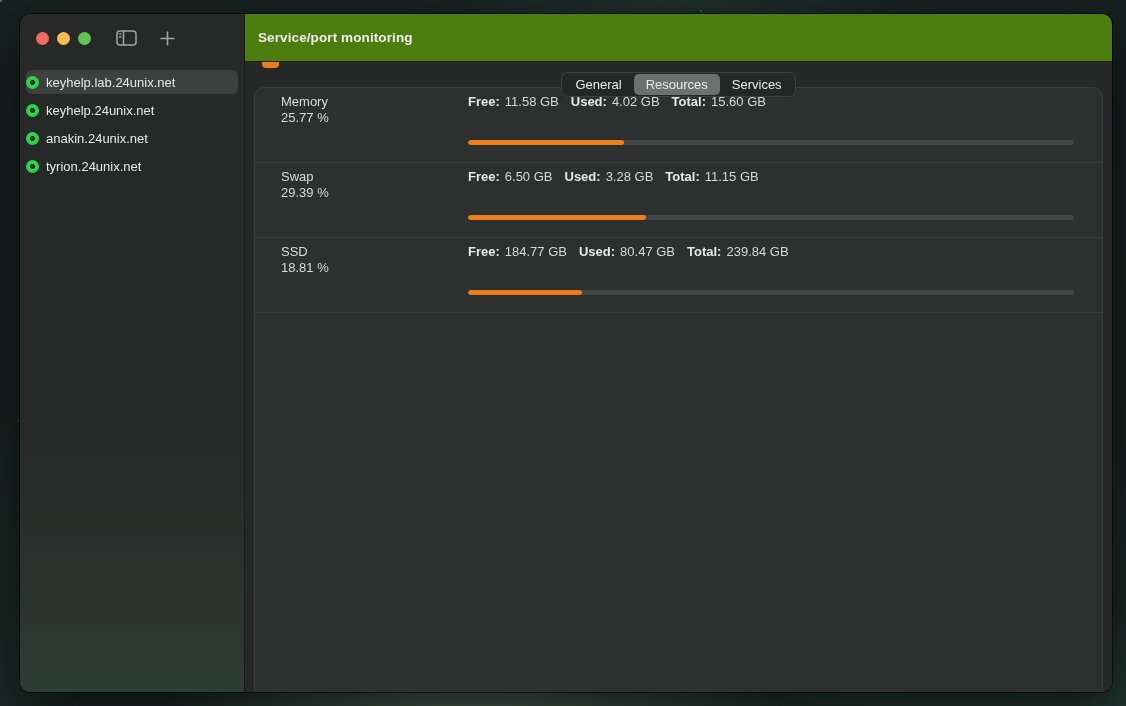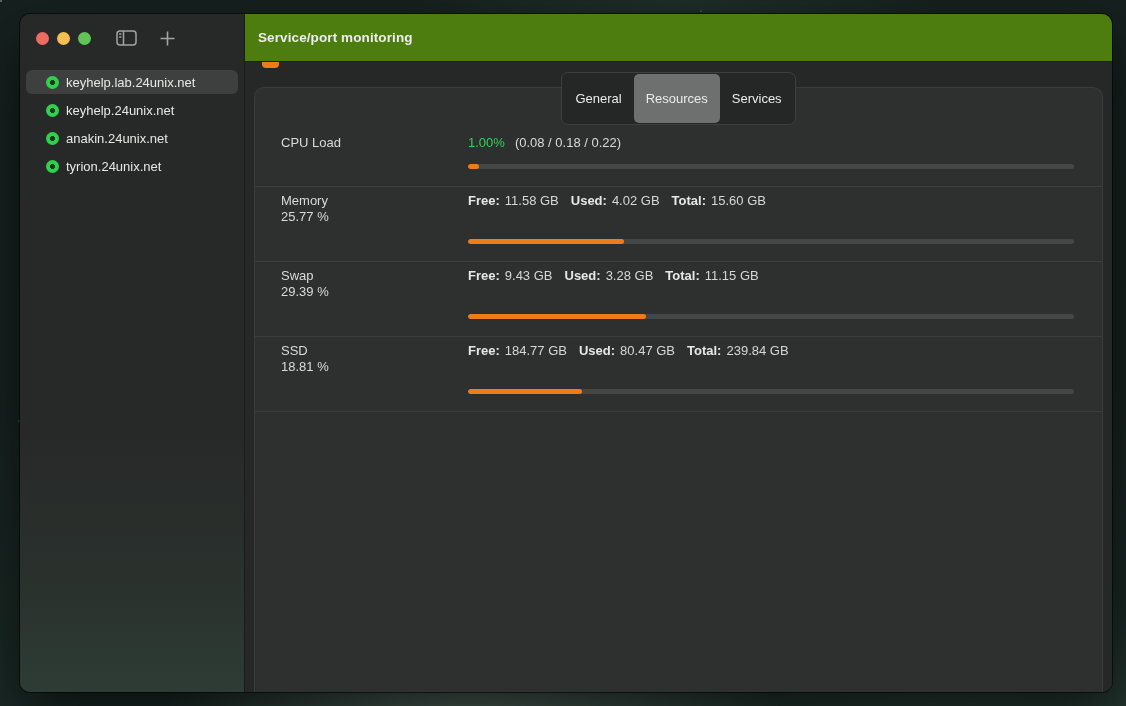--- a/index.html
+++ b/index.html
@@ -33,21 +33,21 @@
   }
   .sidebar-toolbar { height:48px; display:flex; align-items:center; padding-left:16px; flex:0 0 48px; }
   .traffic-lights { display:flex; gap:8px; align-items:center; }
   .tl { width:13px; height:13px; border-radius:50%; }
   .tl.red { background:#ed6b60; } .tl.yellow { background:#f4bf50; } .tl.green { background:#61c555; }
   .tb-icon { color:#a2a4a2; display:flex; align-items:center; justify-content:center; cursor:default; }
   .toggle-icon { margin-left:25px; }
   .plus-icon { margin-left:22px; }
 
   .server-list { padding:8px 6px 0 6px; display:flex; flex-direction:column; gap:4px; }
-  .server-item { display:flex; align-items:center; gap:7px; height:24px; padding:0 20px;
+  .server-item { display:flex; align-items:center; gap:7px; height:24px; padding:0 0;
     border-radius:6px; color:#e7e8e6; font-size:13px; }
   .server-item.selected { background:#3e403f; }
   .status-dot { width:13px; height:13px; border-radius:50%; flex:0 0 13px;
     background: radial-gradient(circle at 50% 50%, #0f3d1e 0 2.6px, #2fd04b 2.8px 6.5px); }
 
   
   .main { flex:1; display:flex; flex-direction:column; background:#262827; }
   .titlebar { height:48px; flex:0 0 48px; background:#4d7c0f; border-bottom:1px solid #1e201f;
     display:flex; align-items:center; padding-left:13px; }
   .titlebar .title { font-size:13.5px; font-weight:bold; color:#ecedec; letter-spacing:.1px; }
@@ -55,21 +55,21 @@
   .content { position:relative; flex:1; background:#262827; overflow:hidden; }
   .orange-fragment { position:absolute; left:17px; top:0; width:17px; height:6px;
     background:#ed7d18; border-radius:0 0 4px 4px; }
 
   .card { position:absolute; left:9px; right:9px; top:25px; bottom:0;
     background:#2e302f; border:1px solid #3a3c3b; border-bottom:none;
     border-radius:10px 10px 0 0; }
 
   .tabbar { position:absolute; top:10px; left:0; right:0; display:flex; justify-content:center; z-index:3; }
   .segmented { display:flex; background:#252726; border:1px solid #3e403f; border-radius:7px; padding:1px; }
-  .segment { font-size:13px; color:#eaebea; padding:16px 12px; border-radius:5px; border:none;
+  .segment { font-size:13px; color:#eaebea; padding:2px 12px; border-radius:5px; border:none;
     background:transparent; font-family:inherit; cursor:default; line-height:17px; }
   .segment.selected { background:#6e706f; }
 
   .rows { position:absolute; inset:0; overflow:hidden; }
   .row { padding:6px 28px 17px 26px; border-bottom:1px solid #3b3d3c; }
   .row.cpu { padding-top:47px; }
   .line1 { display:flex; font-size:13px; line-height:16px; color:#d6d7d6; }
   .row-label { width:187px; flex:0 0 187px; color:#d9dad9; }
   .stats { display:flex; align-items:baseline; }
   .k { font-weight:bold; color:#e6e7e6; margin-right:5px; }
@@ -136,32 +136,20 @@
       <div class="titlebar">
         <span class="title">Service/port monitoring</span>
       </div>
 
       <div class="content">
         <div class="orange-fragment"></div>
 
         <div class="card">
           <div class="rows">
 
-            <div class="row cpu">
-              <div class="line1">
-                <span class="row-label">CPU Load</span>
-                <span class="stats">
-                  <span class="cpu-green" style="color: rgb(48, 209, 88);">1.00%</span>
-                  <span class="cpu-loads">(0.08 / 0.18 / 0.22)</span>
-                </span>
-              </div>
-              <div class="bar">
-                <div class="fill" style="width: max(1%, 11px); background: rgb(237, 125, 24);"></div>
-              </div>
-            </div>
 
             <div class="row">
               <div class="line1">
                 <span class="row-label">Memory</span>
                 <span class="stats">
                   <span class="k">Free:</span>
                   <span class="v">11.58 GB</span>
                   <span class="k">Used:</span>
                   <span class="v">4.02 GB</span>
                   <span class="k">Total:</span>
@@ -172,21 +160,21 @@
               <div class="bar">
                 <div class="fill" style="width: max(25.77%, 11px); background: rgb(237, 125, 24);"></div>
               </div>
             </div>
 
             <div class="row">
               <div class="line1">
                 <span class="row-label">Swap</span>
                 <span class="stats">
                   <span class="k">Free:</span>
-                  <span class="v">9.43 GB</span>
+                  <span class="v">6.50 GB</span>
                   <span class="k">Used:</span>
                   <span class="v">3.28 GB</span>
                   <span class="k">Total:</span>
                   <span class="v">11.15 GB</span>
                 </span>
               </div>
               <div class="pct-line">29.39 %</div>
               <div class="bar">
                 <div class="fill" style="width: max(29.39%, 11px); background: rgb(237, 125, 24);"></div>
               </div>

